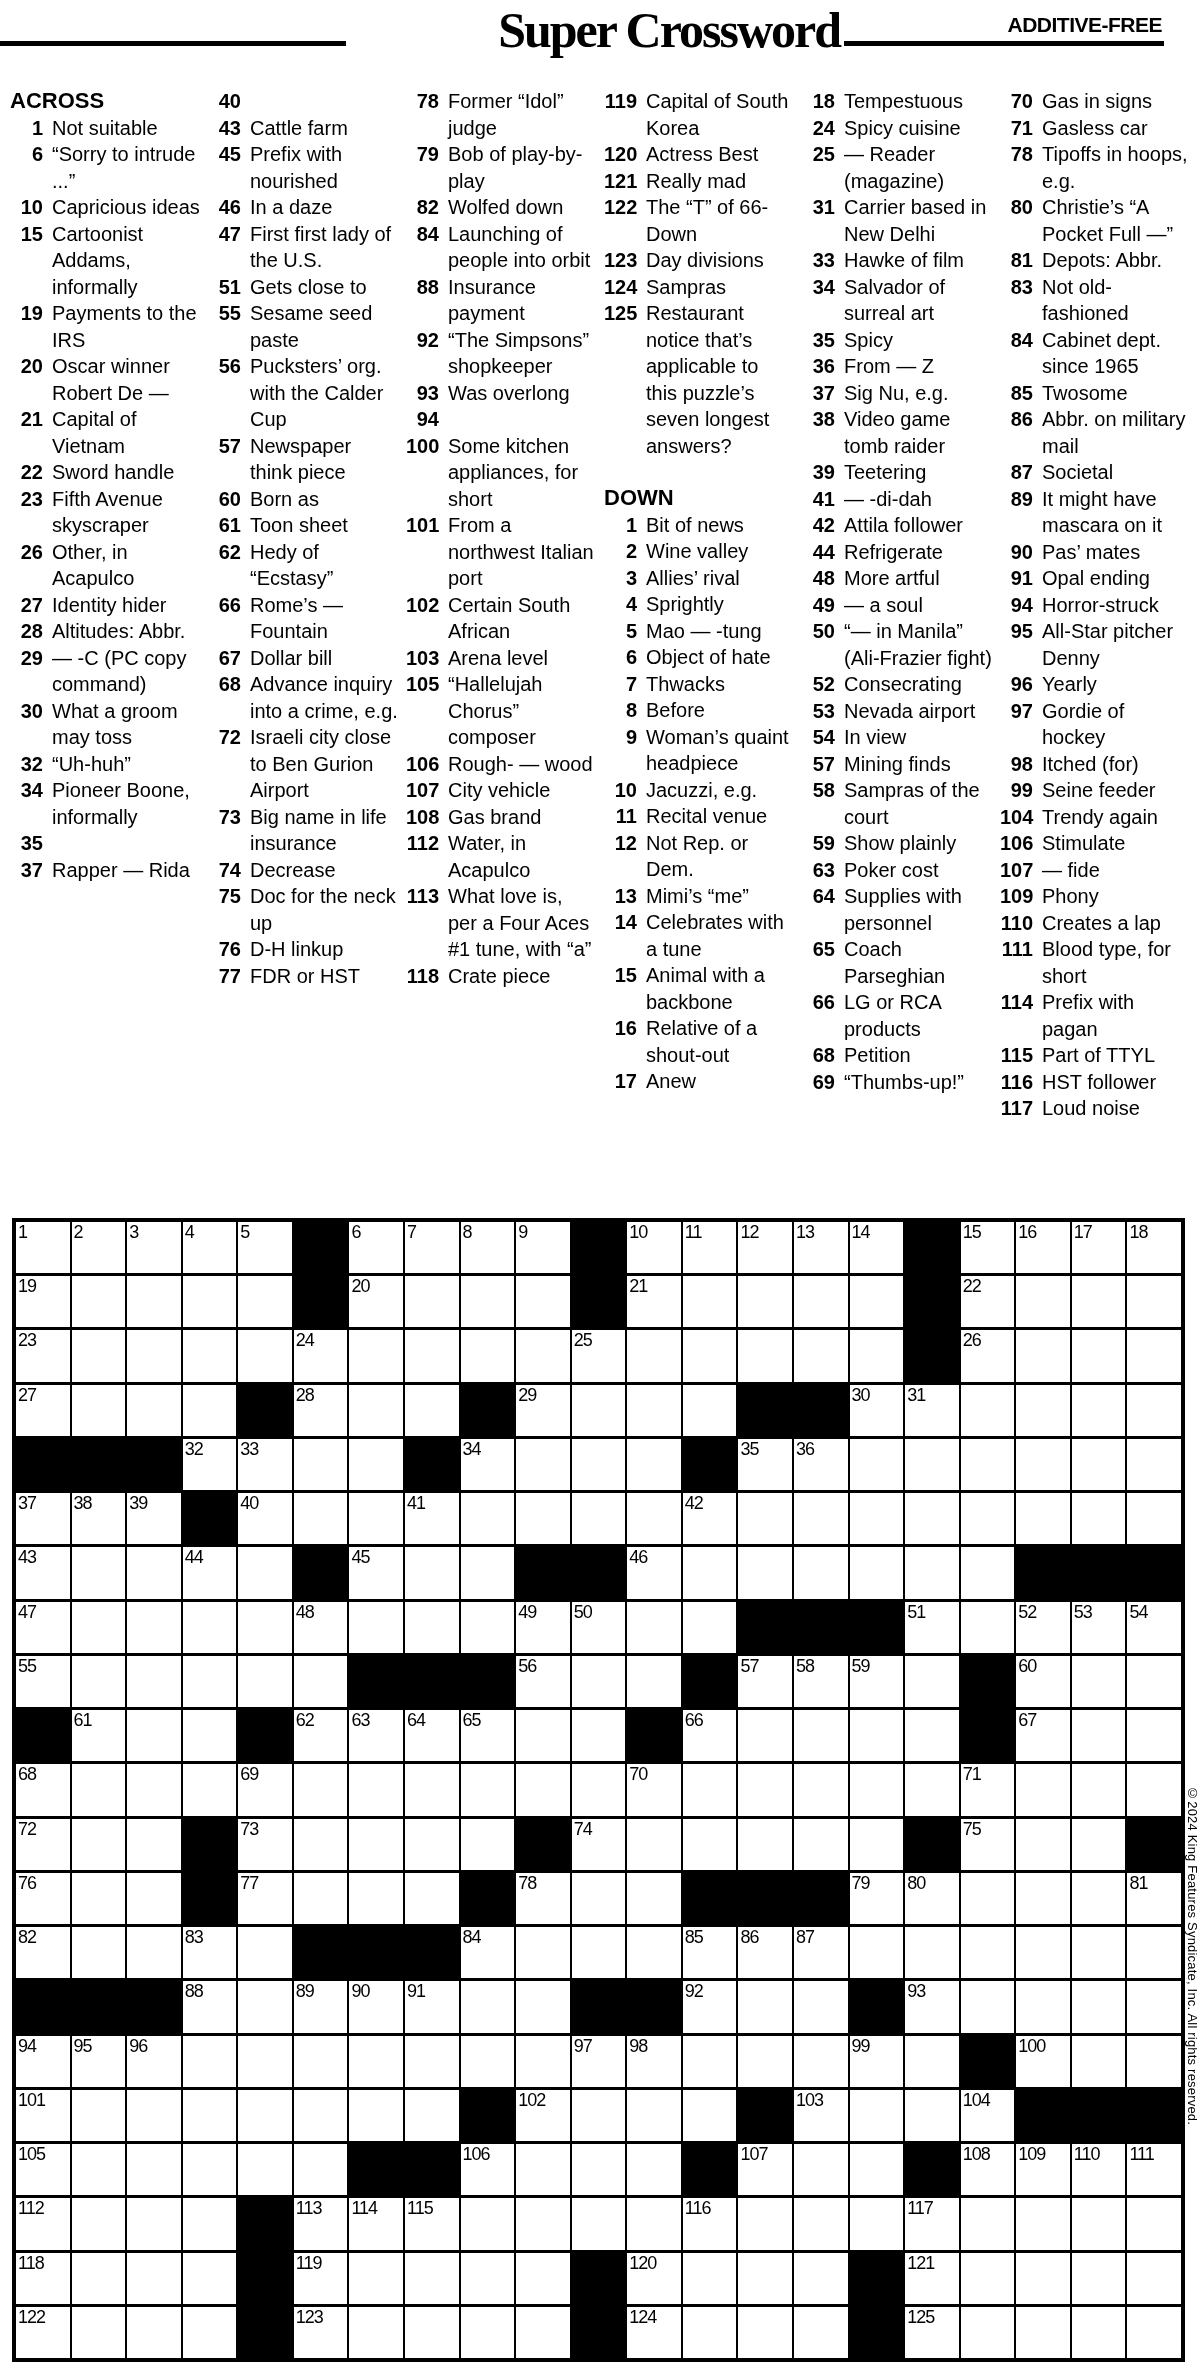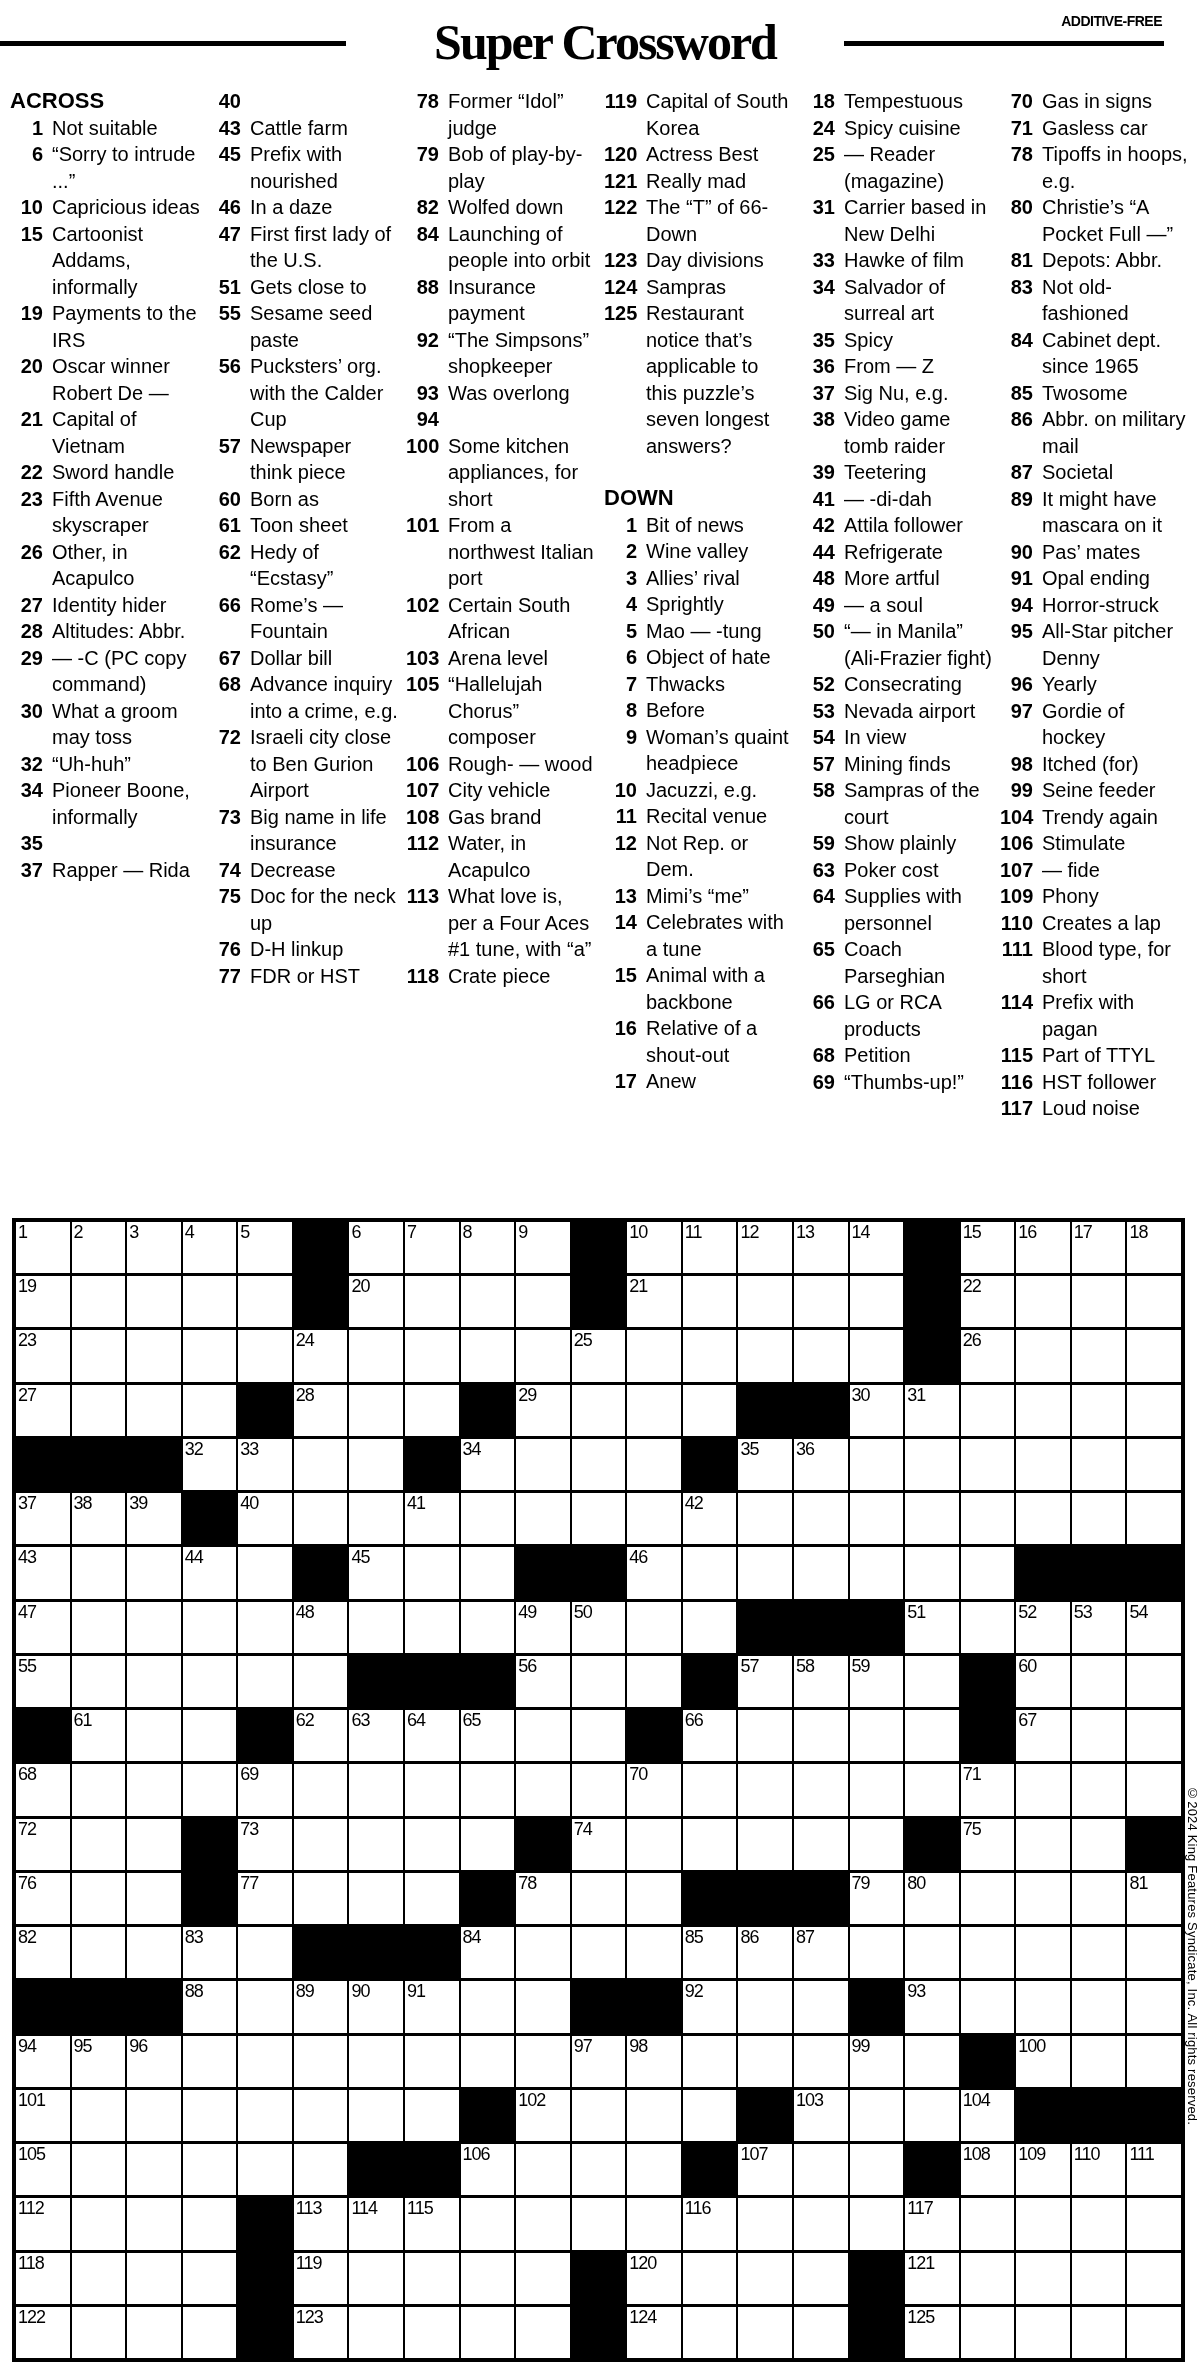--- a/index.html
+++ b/index.html
@@ -17,21 +17,21 @@
   .rule-left { left:0; width:346px; }
   .rule-right { left:844px; width:320px; }
   .title {
     position:absolute; left:346px; top:2px; width:494px; text-align:center;
     font-family:"Liberation Serif", serif; font-size:50px; line-height:56px;
     letter-spacing:-2px; white-space:nowrap;
   }
   .title .t-bold { font-weight:bold; }
   .additive {
     position:absolute; right:38px; top:13px;
-    font-size:14px; font-weight:bold; letter-spacing:-0.5px;
+    font-size:21px; font-weight:bold; letter-spacing:-0.5px;
   }
 
   
   .clues {
     position:absolute; left:10px; top:88px; width:1182px;
     display:flex; gap:8px; align-items:flex-start;
   }
   .clue-col { width:190px; flex:none; }
   .clue-header { font-size:22px; font-weight:bold; line-height:26.5px; }
   .clue { display:flex; font-size:20px; line-height:26.5px; }
@@ -60,21 +60,21 @@
     position:absolute; left:1184px; top:1786px; height:560px; width:16px;
     writing-mode:vertical-rl;
     font-size:13px; letter-spacing:0.2px; white-space:nowrap;
   }
 </style>
 </head>
 <body>
 
 <div class="mast">
   <div class="rule rule-left"></div>
-  <h1 class="title" style="margin:12px;"><span class="t-bold">Super</span><span> </span><span>Crossword</span></h1>
+  <h1 class="title" style="margin:0;text-align:right;"><span class="t-bold">Super</span><span> </span><span>Crossword</span></h1>
   <div class="rule rule-right"></div>
   <div class="additive">ADDITIVE-FREE</div>
 </div>
 
 <div class="clues">
     <div class="clue-col">
       <div class="clue-header">ACROSS</div>
       <div class="clue">
         <span class="cnum">1</span>
         <span class="ctext">Not suitable</span>

